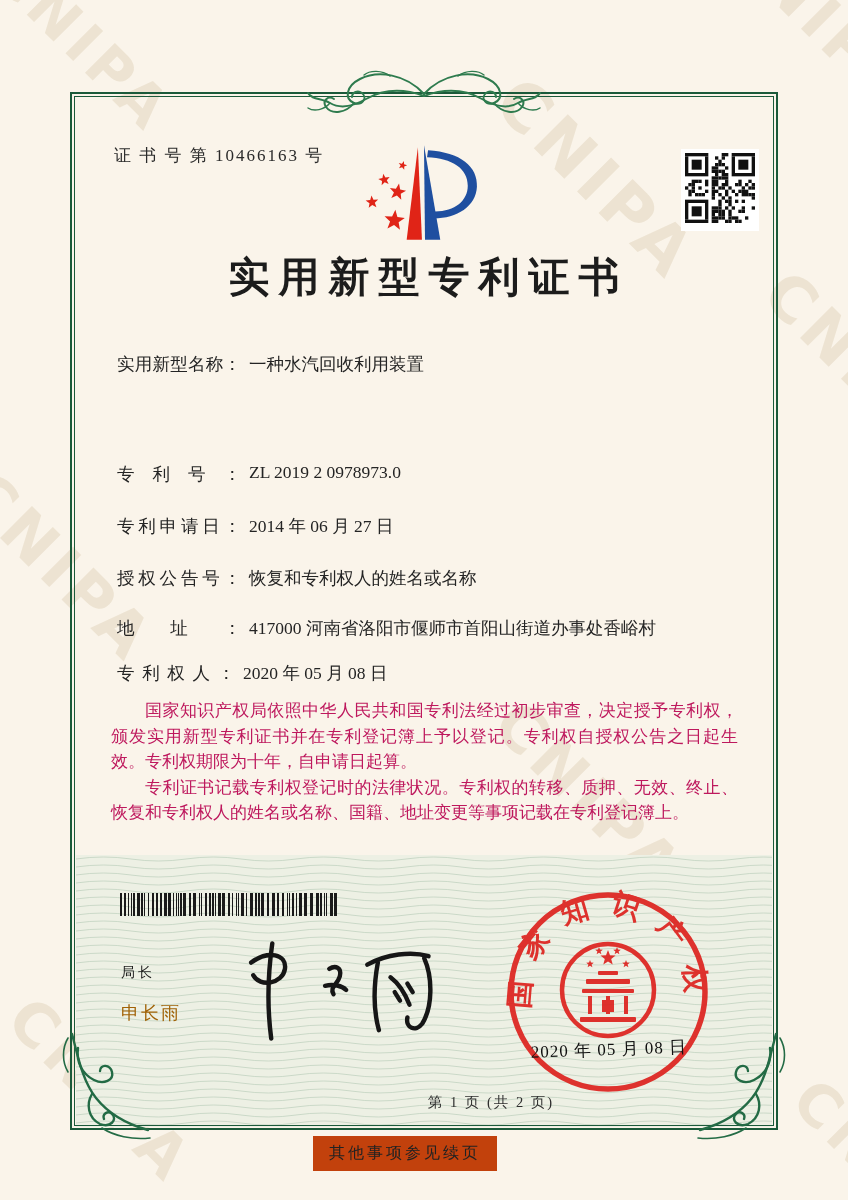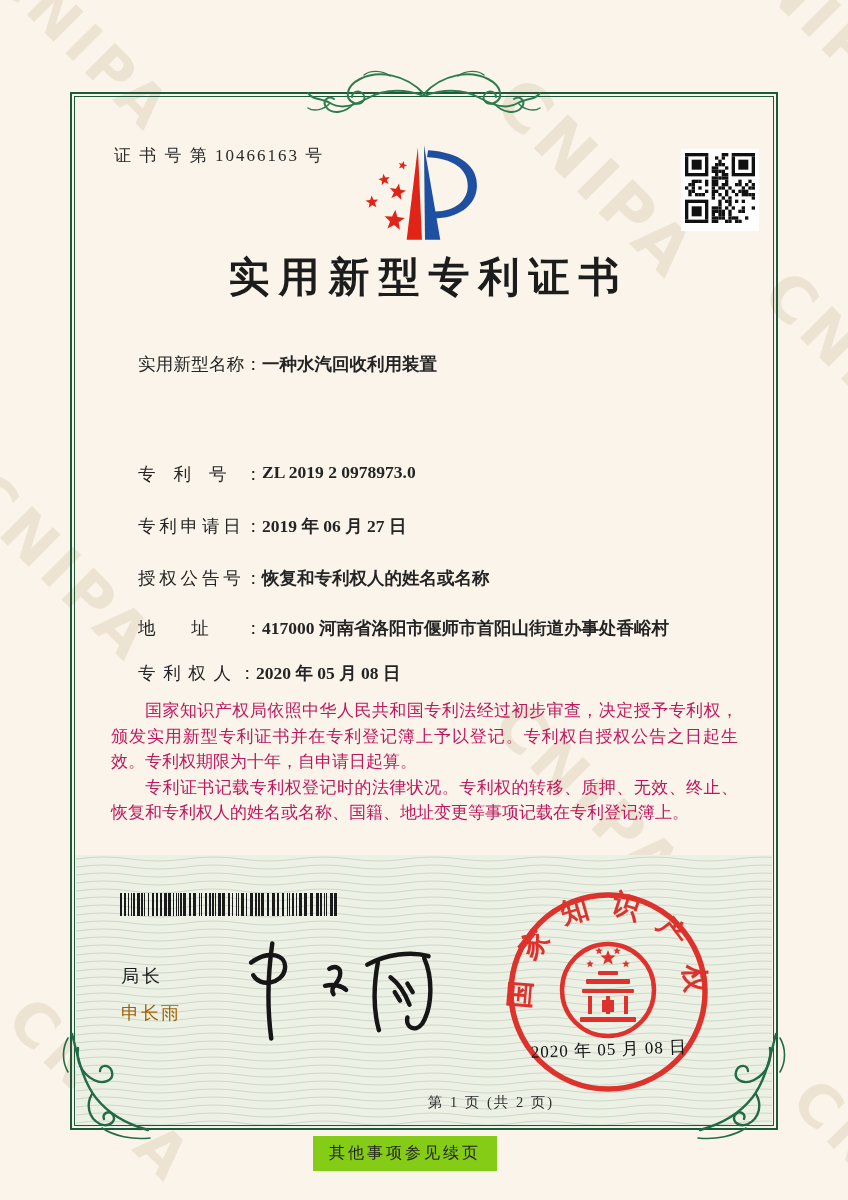--- a/index.html
+++ b/index.html
@@ -16,38 +16,38 @@
          border:2.5px solid #1b5a3a;z-index:3;pointer-events:none;box-sizing:border-box;}
   .frame::after{content:"";position:absolute;inset:2px;border:1.2px solid #1b5a3a;}
   .orn{position:absolute;z-index:4;pointer-events:none;}
   
   .cert-no{position:absolute;left:114px;top:144px;z-index:5;font-size:17px;letter-spacing:2px;color:#2a2a2a;}
   .qr-box{position:absolute;left:681px;top:149px;z-index:5;background:#fff;padding:4px;}
   .logo{position:absolute;left:350px;top:138px;z-index:5;}
   .title{position:absolute;left:70px;top:250px;width:708px;z-index:5;text-align:center;
          font-size:41px;font-weight:700;letter-spacing:9px;padding-left:9px;box-sizing:border-box;color:#1c1c1c;}
   .row{position:absolute;left:117px;z-index:5;font-size:17.5px;color:#242424;white-space:nowrap;}
-  .lbl{display:inline-block;width:124px;text-align:justify;text-align-last:justify;vertical-align:top;margin-left:21px;}
-  .val{font-weight:bold;}
+  .lbl{display:inline-block;width:124px;text-align:justify;text-align-last:justify;vertical-align:top;}
+  .val{margin-left:8px;}
   .row.grant .lbl{width:118px;}
   .grant2{position:absolute;left:453px;top:0;}
   .paras{position:absolute;left:111px;top:698px;width:627px;z-index:5;font-size:17px;
          line-height:25.5px;text-align:justify;color:#be185d;}
   .paras p{margin:0;text-indent:2em;}
   .barcode{position:absolute;left:120px;top:893px;z-index:5;}
-  .sig-title{position:absolute;left:121px;top:964px;z-index:5;font-size:18px;letter-spacing:3px;color:#1b1b1b;text-align:right;}
+  .sig-title{position:absolute;left:121px;top:964px;z-index:5;font-size:14px;letter-spacing:3px;color:#1b1b1b;text-align:right;}
   .sig-name{position:absolute;left:121px;top:1001px;z-index:5;font-size:18px;letter-spacing:2px;color:#a16207;}
   .sig-hand{position:absolute;left:232px;top:933px;z-index:5;}
   .seal{position:absolute;left:502px;top:886px;width:212px;height:212px;z-index:6;opacity:.93;}
   .seal-date{position:absolute;left:506px;top:1038px;width:206px;z-index:7;text-align:center;
              font-size:17px;letter-spacing:1px;color:#101010;transform:rotate(-2deg);}
   .footer-page{position:absolute;left:70px;top:1093px;width:842px;z-index:5;text-align:center;
                font-size:14.5px;letter-spacing:2px;color:#2e2e2e;}
   .note-box{position:absolute;left:405px;top:1136px;transform:translateX(-50%);z-index:5;
-            background:#84cc16;padding:7px 16px;font-size:16px;letter-spacing:3px;color:#222;white-space:nowrap;}
+            background:#c2410c;padding:7px 16px;font-size:16px;letter-spacing:3px;color:#222;white-space:nowrap;}
 </style>
 </head>
 <body>
 
 <div class="page">
 
   <div class="wm" style="left:-30px;top:8px;font-size:58px;">CNIPA</div>
   <div class="wm" style="left:700px;top:-20px;font-size:62px;">CNIPA</div>
   <div class="wm" style="left:470px;top:140px;font-size:66px;">CNIPA</div>
   <div class="wm" style="left:740px;top:330px;font-size:62px;">CNIPA</div>
@@ -254,21 +254,21 @@
 
   <div class="title">实用新型专利证书</div>
 
   <div class="row" style="top:352px;">
     <span class="lbl">实用新型名称：</span><span class="val">一种水汽回收利用装置</span>
   </div>
   <div class="row" style="top:462px;">
     <span class="lbl">专利号：</span><span class="val">ZL 2019 2 0978973.0</span>
   </div>
   <div class="row" style="top:514px;">
-    <span class="lbl">专利申请日：</span><span class="val">2019 年 06 月 27 日</span>
+    <span class="lbl">专利申请日：</span><span class="val">2014 年 06 月 27 日</span>
   </div>
   <div class="row" style="top:566px;">
     <span class="lbl">授权公告号：</span><span class="val">恢复和专利权人的姓名或名称</span>
   </div>
   <div class="row" style="top:616px;">
     <span class="lbl">地址：</span><span class="val">417000 河南省洛阳市偃师市首阳山街道办事处香峪村</span>
   </div>
   <div class="row grant" style="top:661px;width:620px;">
     <span class="lbl">专利权人：</span><span class="val">2020 年 05 月 08 日</span>
   </div>

